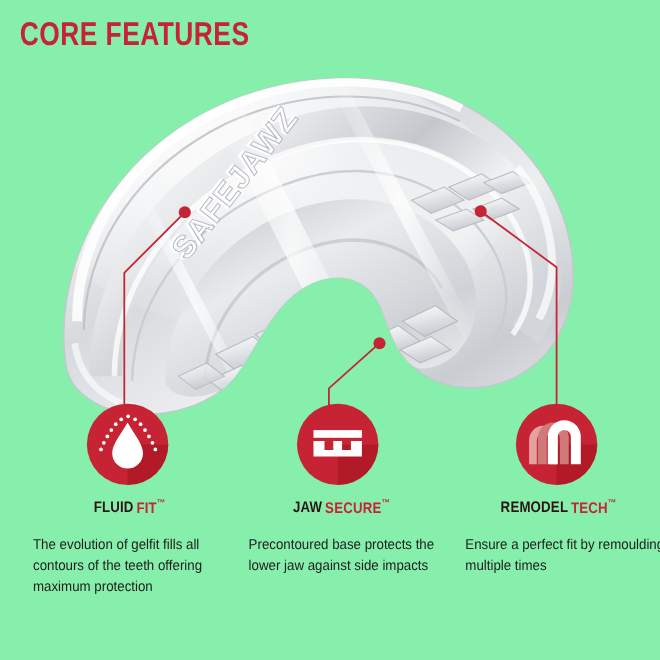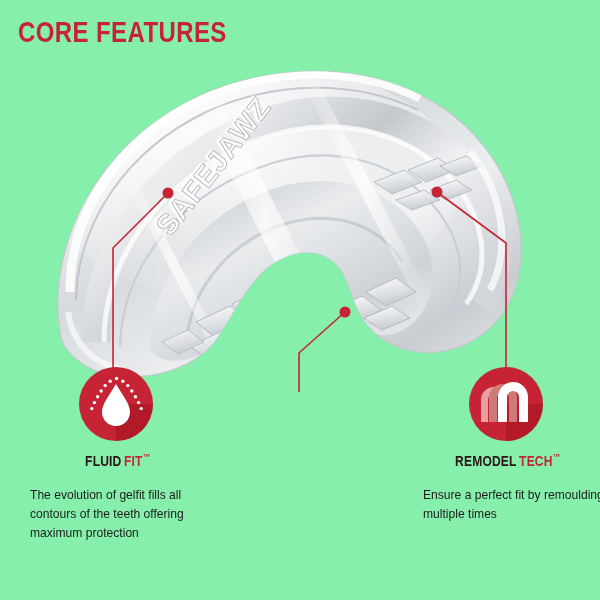--- a/index.html
+++ b/index.html
@@ -281,20 +281,34 @@
             <circle cx="63.2" cy="42.6" r="1.7"></circle>
           </g>
         </svg>
       </div>
       <div class="feature-label">
         <span class="lbl-dark">FLUID</span><span class="lbl-red" style="margin-left: 3px;">FIT</span><span class="lbl-tm">™</span>
       </div>
       <div class="feature-desc">The evolution of gelfit fills all contours of the teeth offering maximum protection</div>
     </div>
 
+    <div class="feature feature-1">
+      <div class="icon-wrap">
+        <svg width="76" height="76" viewBox="0 0 76 76" xmlns="http://www.w3.org/2000/svg">
+          <circle cx="38" cy="38" r="37" fill="#c62434"></circle>
+          <path d="M38 75 A37 37 0 0 0 75 38 L38 38 Z" fill="#a3131f" opacity="0.55"></path>
+          <rect x="16" y="25" width="44" height="7" fill="#ffffff"></rect>
+          <path d="M16 35 h10 v8 h8 v-8 h8 v8 h8 v-8 h10 v14 h-44 z" fill="#ffffff"></path>
+        </svg>
+      </div>
+      <div class="feature-label">
+        <span class="lbl-dark">JAW</span><span class="lbl-red" style="margin-left: 3px;">SECURE</span><span class="lbl-tm">™</span>
+      </div>
+      <div class="feature-desc">Precontoured base protects the lower jaw against side impacts</div>
+    </div>
 
     <div class="feature feature-2">
       <div class="icon-wrap">
         <svg width="76" height="76" viewBox="0 0 76 76" xmlns="http://www.w3.org/2000/svg">
           <circle cx="38" cy="38" r="37" fill="#c62434"></circle>
           <path d="M38 75 A37 37 0 0 0 75 38 L38 38 Z" fill="#a3131f" opacity="0.55"></path>
           <path d="M13 56 V34 a13 13 0 0 1 26 0 V56 h-7 V34 a6 6 0 0 0 -12 0 V56 Z" fill="#e8a8a6" opacity="0.95"></path>
           <path d="M21 56 V32 a14 14 0 0 1 28 0 V56 h-8 V32 a6 6 0 0 0 -12 0 V56 Z" fill="#cf7a79"></path>
           <path d="M30 56 V31 a15 15 0 0 1 30 0 V56 h-9 V31 a6 6 0 0 0 -12 0 V56 Z" fill="#ffffff"></path>
         </svg>

